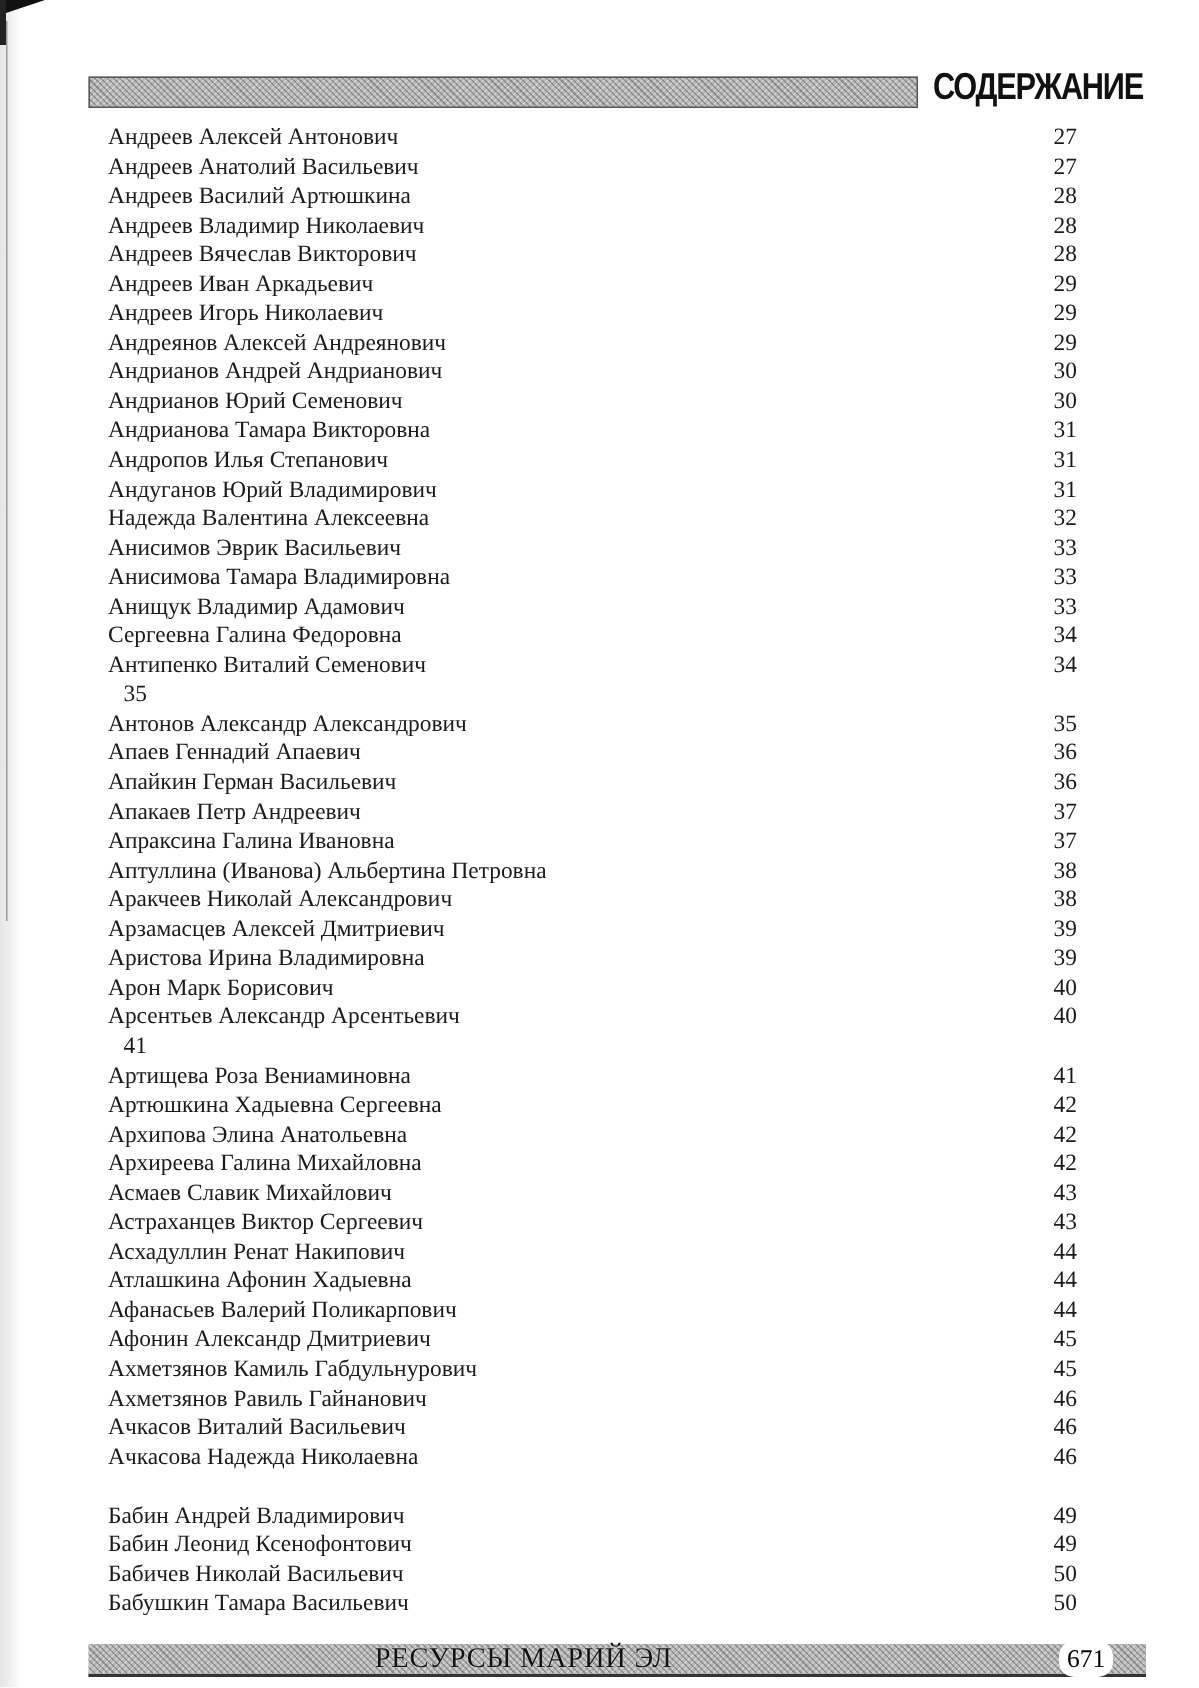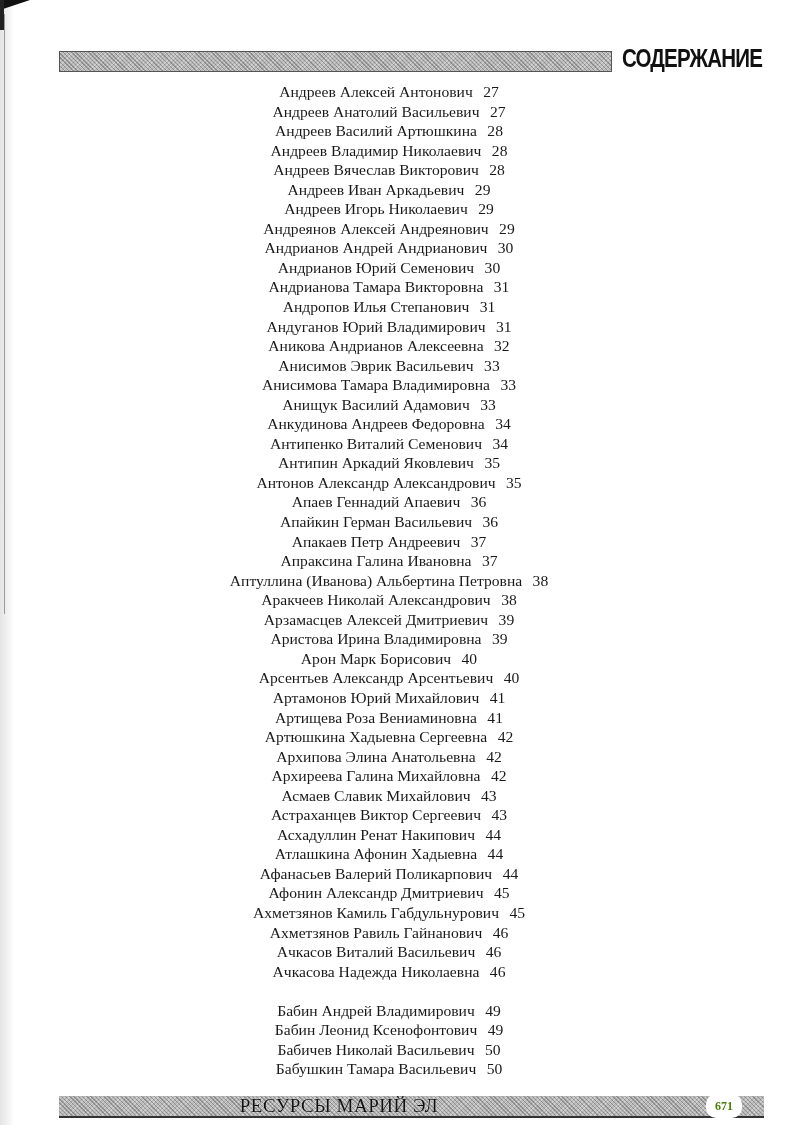--- a/index.html
+++ b/index.html
@@ -79,24 +79,25 @@
     }
     
     .toc {
       position: absolute;
       left: 60px;
       top: 82px;
       width: 660px;
     }
     .toc-row {
       display: flex;
-      justify-content: center;
+      justify-content: space-between;
       height: 19.55px;
       line-height: 19.55px;
       font-size: 15.6px;
+      margin-left: 12px;
     }
     .toc-row .name {
       white-space: nowrap;
     }
     .toc-row .page {
       width: 26px;
       text-align: right;
       margin-right: 2px;
     }
     .toc-gap {
@@ -120,35 +121,36 @@
       text-align: center;
       padding-left: 59px;
       font-family: "Liberation Serif", serif;
       font-size: 19px;
       letter-spacing: 0.5px;
       color: #111;
       text-shadow: 0 0 1px #fff;
     }
     .footer-title span {
       background: rgba(185,185,185,0.0);
+      padding-left: 20px;
     }
     .page-number-badge {
       position: absolute;
       left: 706px;
       top: 1094px;
       width: 36px;
       height: 24px;
       background: #ffffff;
       border-radius: 10px;
       text-align: center;
       line-height: 24px;
       font-family: "Liberation Serif", serif;
-      font-weight: bold;
-      font-size: 12px;
-      color: #4d7c0f;
+      font-weight: normal;
+      font-size: 17px;
+      color: #000000;
     }
   </style>
 </head>
 <body>
 
 <div class="page-edge">
   <div class="page-edge-line"></div>
 </div>
 <div class="corner-fold"></div>
 <div class="corner-fold-2"></div>
@@ -204,45 +206,44 @@
       </div>
       <div class="toc-row">
         <span class="name">Андропов Илья Степанович</span>
         <span class="page">31</span>
       </div>
       <div class="toc-row">
         <span class="name">Андуганов Юрий Владимирович</span>
         <span class="page">31</span>
       </div>
       <div class="toc-row">
-        <span class="name">Аникова Андрианов Алексеевна</span>
+        <span class="name">Надежда Валентина Алексеевна</span>
         <span class="page">32</span>
       </div>
       <div class="toc-row">
         <span class="name">Анисимов Эврик Васильевич</span>
         <span class="page">33</span>
       </div>
       <div class="toc-row">
         <span class="name">Анисимова Тамара Владимировна</span>
         <span class="page">33</span>
       </div>
       <div class="toc-row">
-        <span class="name">Анищук Василий Адамович</span>
+        <span class="name">Анищук Владимир Адамович</span>
         <span class="page">33</span>
       </div>
       <div class="toc-row">
-        <span class="name">Анкудинова Андреев Федоровна</span>
+        <span class="name">Сергеевна Галина Федоровна</span>
         <span class="page">34</span>
       </div>
       <div class="toc-row">
         <span class="name">Антипенко Виталий Семенович</span>
         <span class="page">34</span>
       </div>
       <div class="toc-row">
-        <span class="name">Антипин Аркадий Яковлевич</span>
         <span class="page">35</span>
       </div>
       <div class="toc-row">
         <span class="name">Антонов Александр Александрович</span>
         <span class="page">35</span>
       </div>
       <div class="toc-row">
         <span class="name">Апаев Геннадий Апаевич</span>
         <span class="page">36</span>
       </div>
@@ -276,21 +277,20 @@
       </div>
       <div class="toc-row">
         <span class="name">Арон Марк Борисович</span>
         <span class="page">40</span>
       </div>
       <div class="toc-row">
         <span class="name">Арсентьев Александр Арсентьевич</span>
         <span class="page">40</span>
       </div>
       <div class="toc-row">
-        <span class="name">Артамонов Юрий Михайлович</span>
         <span class="page">41</span>
       </div>
       <div class="toc-row">
         <span class="name">Артищева Роза Вениаминовна</span>
         <span class="page">41</span>
       </div>
       <div class="toc-row">
         <span class="name">Артюшкина Хадыевна Сергеевна</span>
         <span class="page">42</span>
       </div>

